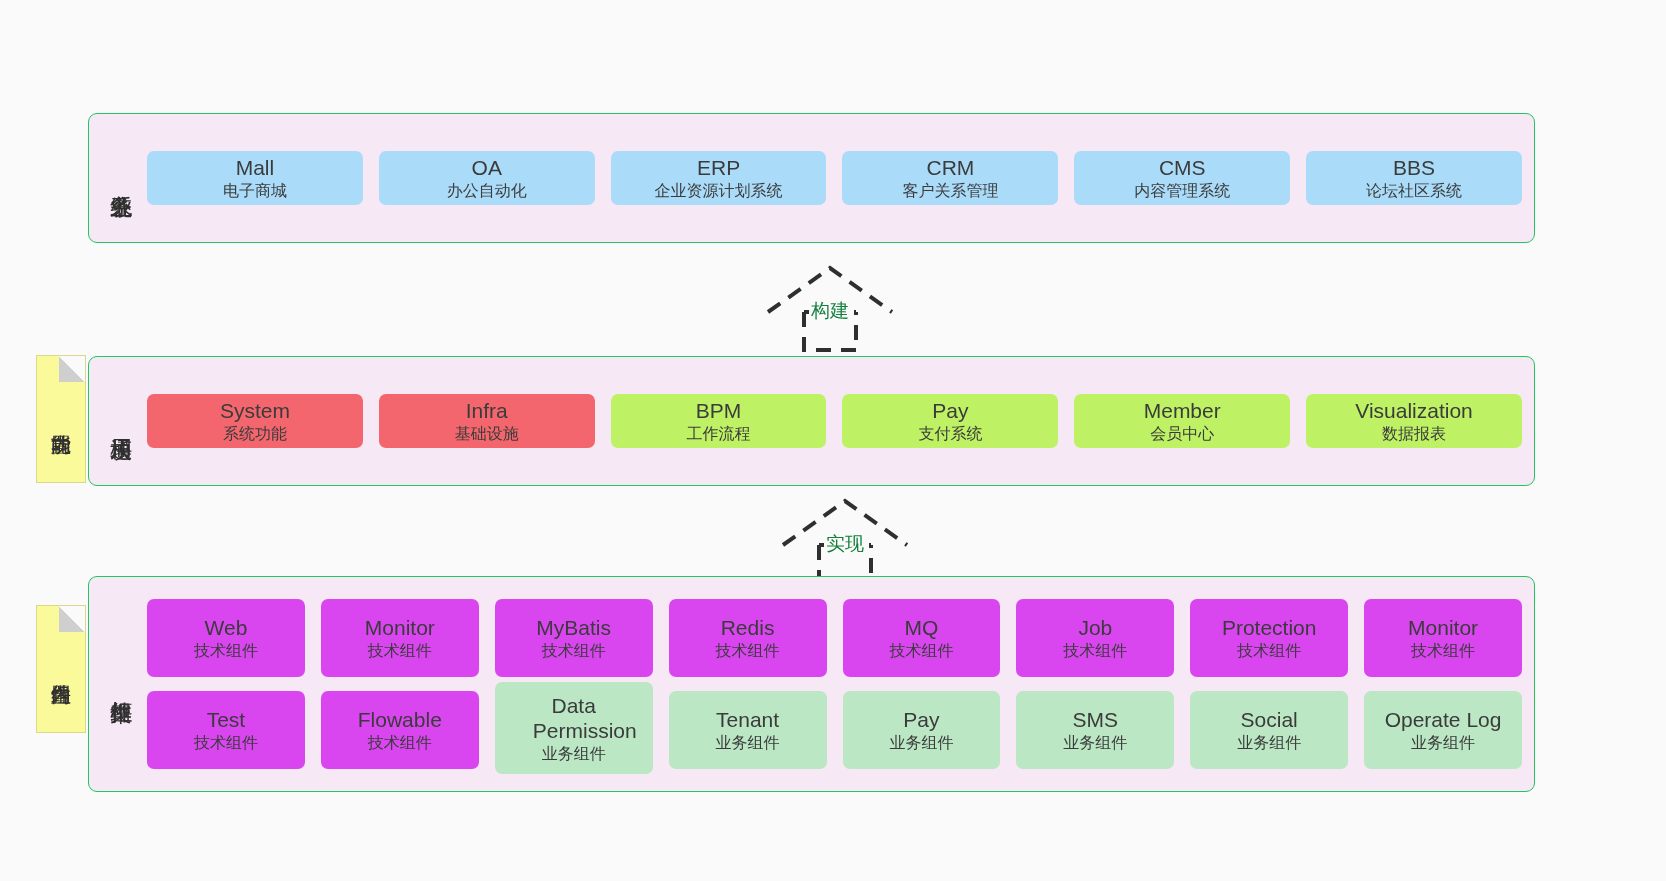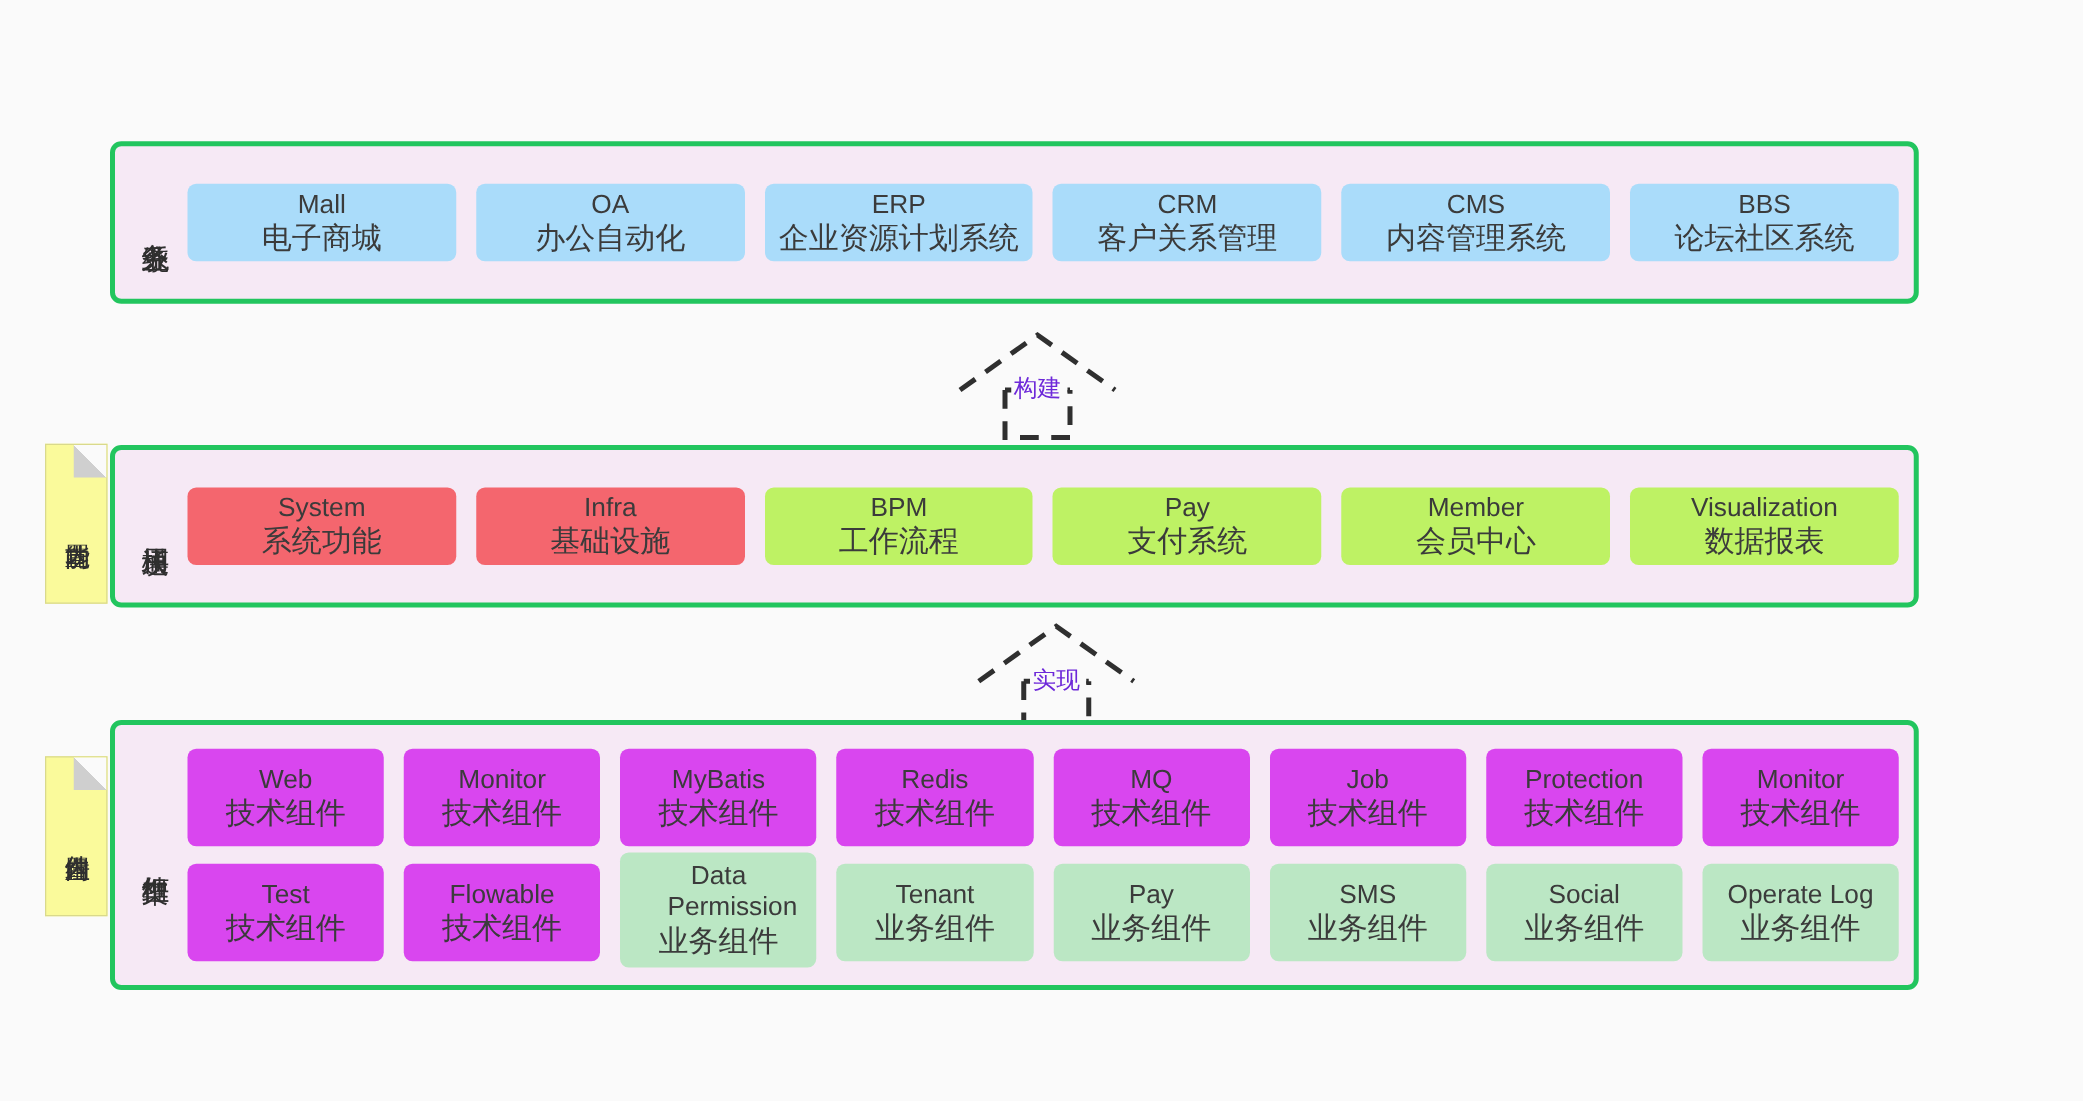--- a/index.html
+++ b/index.html
@@ -18,21 +18,21 @@
   .canvas {
     position: absolute;
     inset: 0;
   }
 
   
   .layer {
     position: absolute;
     box-sizing: border-box;
     background: #f6e9f5;
-    border: 4px solid #22c55e;
+    border: 1px solid #22c55e;
     border-radius: 9px;
     display: flex;
     align-items: stretch;
     padding: 10px 12px;
   }
   .layer-title {
     flex: 0 0 auto;
     width: 40px;
     display: flex;
     align-items: center;
@@ -64,21 +64,21 @@
     display: flex;
     flex-direction: column;
     align-items: center;
     justify-content: center;
     text-align: center;
     line-height: 1.22;
     box-sizing: border-box;
     padding: 4px 6px;
   }
   .cell .en { font-size: 21px; color: #3b3b3b; }
-  .cell .cn { font-size: 24px; color: #3b3b3b; }
+  .cell .cn { font-size: 16px; color: #3b3b3b; }
   .cell.tall { align-self: flex-start; }
 
   .c-blue       { background: #aadcfa; }
   .c-red        { background: #f4666e; }
   .c-pink       { background: #bef264; }
   .c-green      { background: #d946ef; }
   .c-lightgreen { background: #bbe7c4; }
 
   
   .note {
@@ -105,21 +105,21 @@
   }
 
   
   .arrow { position: absolute; }
   .arrow svg { display: block; overflow: visible; }
   .arrow .lbl {
     position: absolute;
     left: 50%;
     transform: translateX(-50%);
     font-size: 19px;
-    color: #6d28d9;
+    color: #15803d;
     background: #fafafa;
     padding: 0 2px;
     white-space: nowrap;
   }
 </style>
 </head>
 <body>
 
 <div class="canvas">
 

